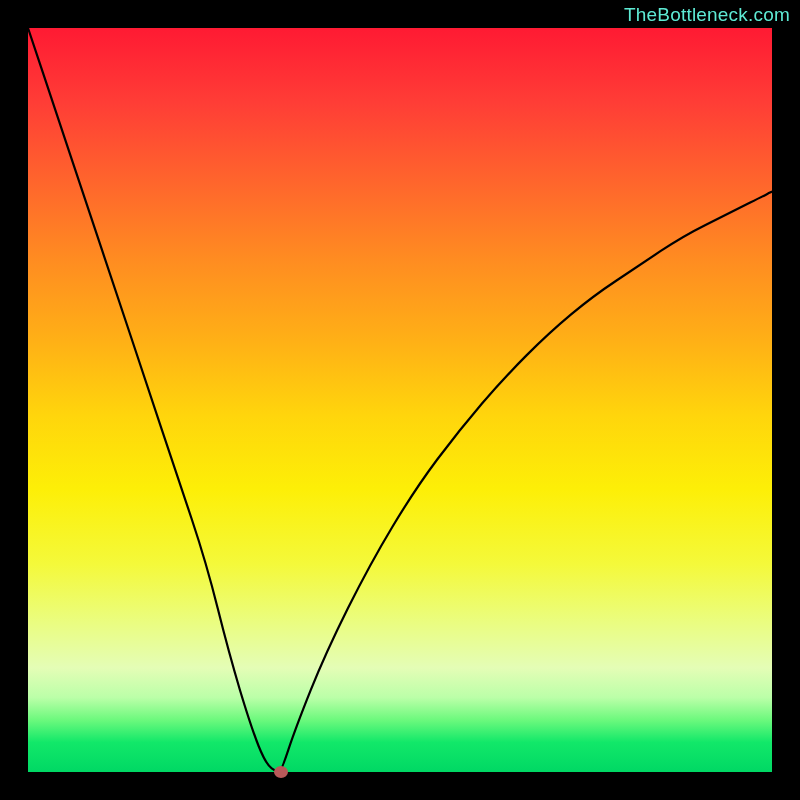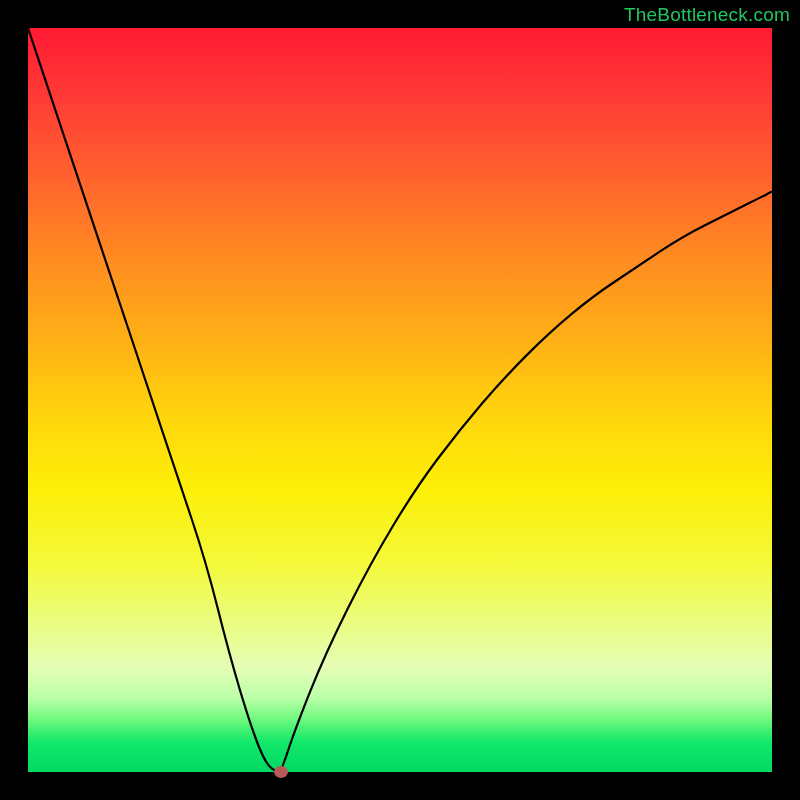--- a/index.html
+++ b/index.html
@@ -39,21 +39,21 @@
       #bbffa8 90%,
       #6cf97d 93%,
       #12e869 96%,
       #00d864 100%
     );
   }
   .watermark {
     position: absolute;
     top: 4px;
     right: 10px;
-    color: #22c55e;
+    color: #5eead4;
     font-size: 19px;
     letter-spacing: 0.2px;
     font-weight: 400;
     user-select: none;
   }
   svg.curve {
     position: absolute;
     left: 0;
     top: 0;
     width: 744px;

